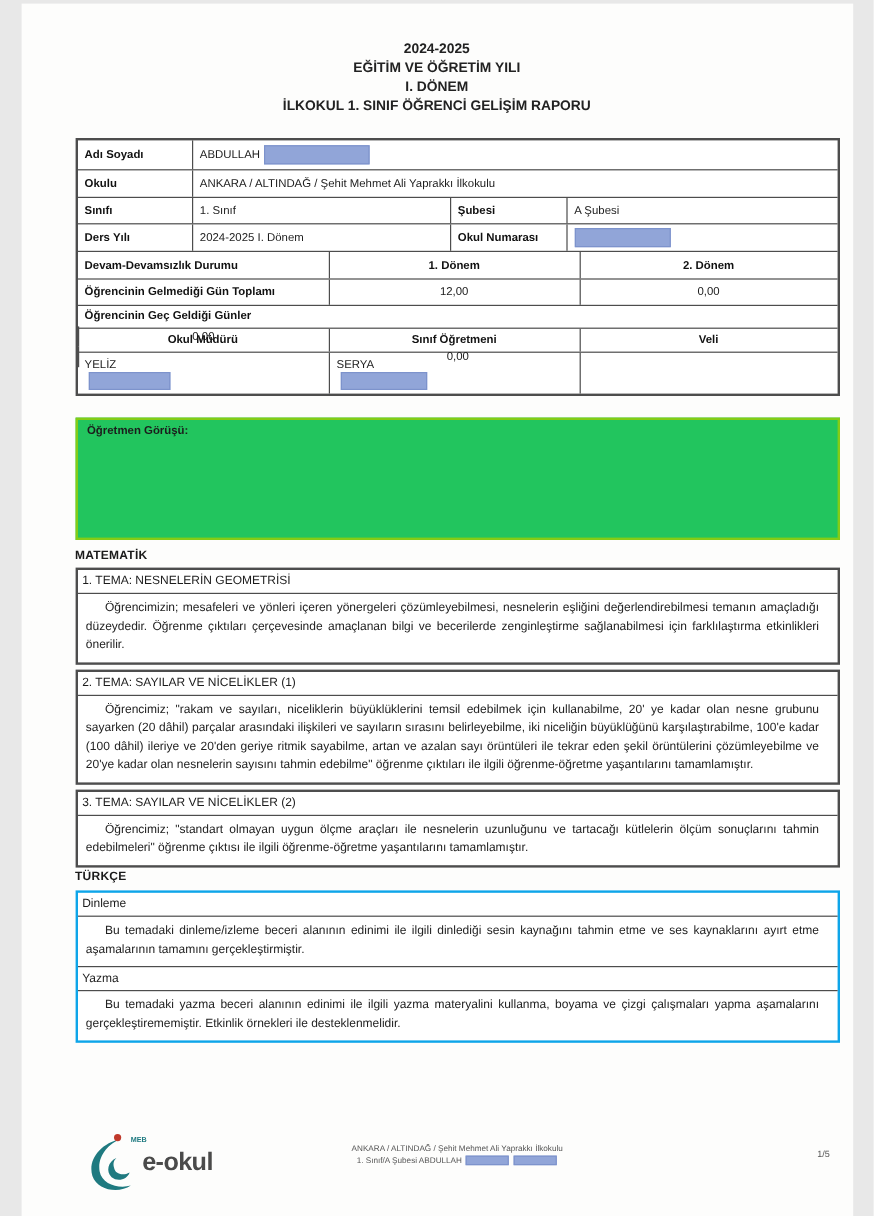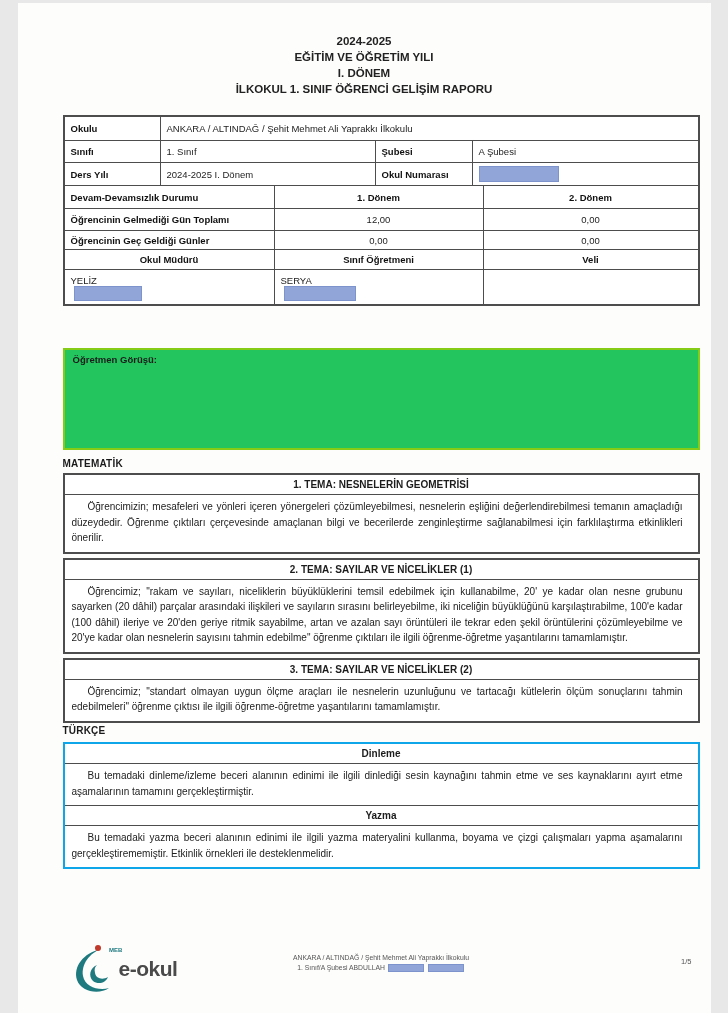--- a/index.html
+++ b/index.html
@@ -36,21 +36,21 @@
   .sig-row .tcell { height:34px; align-items:flex-start; padding-top:5px;flex-direction:column; }
 
   
   .opinion-box { position:absolute; left:45px; top:345px; width:637px; height:102px;
                  border:2px solid #84cc16; background:#22c55e; padding:4px 8px;
                  font-size:9.5px; font-weight:bold; }
 
   
   .subject-title { font-weight:bold; font-size:10px; color:#1a1a1a; letter-spacing:.2px; }
   .theme-box { border:2px solid #4d4d4d; background:#fff; margin-top:4px; }
-  .theme-head { text-align:center; font-weight:bold; font-size:10px; padding:4px 4px; }
+  .theme-head { text-align:left; font-weight:normal; font-size:10px; padding:4px 4px; }
   .theme-text { border-top:1.5px solid #4d4d4d; padding:4px 15px 6px 7px; font-size:10px;
                 line-height:1.55; text-align:justify; text-indent:16px; color:#222; }
 
   .math-section { position:absolute; left:45px; top:455px; width:637px; }
   .turk-section { position:absolute; left:45px; top:722px; width:637px; }
   .turk-subtitle { text-align:center; font-weight:bold; font-size:12px; margin-top:6px; letter-spacing:.2px; }
   .turk-box { border:2px solid #0ea5e9; background:#fff; margin-top:6px; }
   .turk-box .theme-head { border-top:1.5px solid #4d4d4d; }
   .turk-box .theme-head:first-child { border-top:none; }
 
@@ -69,20 +69,27 @@
 <div class="page">
 
   <div class="report-header">
     <div>2024-2025</div>
     <div>EĞİTİM VE ÖĞRETİM YILI</div>
     <div>I. DÖNEM</div>
     <div>İLKOKUL 1. SINIF ÖĞRENCİ GELİŞİM RAPORU</div>
   </div>
 
   <div class="tbl" style="top:112px;">
+    <div class="trow" style="height:24px;">
+      <div class="tcell lbl c-label">Adı Soyadı</div>
+      <div class="tcell c-rest">
+        <span>ABDULLAH</span>
+        <span class="redact" style="width:88px;height:16px;margin-left:3px;"></span>
+      </div>
+    </div>
     <div class="trow" style="height:23px;">
       <div class="tcell lbl c-label">Okulu</div>
       <div class="tcell c-rest">ANKARA / ALTINDAĞ / Şehit Mehmet Ali Yaprakkı İlkokulu</div>
     </div>
     <div class="trow" style="height:22px;">
       <div class="tcell lbl c-label">Sınıfı</div>
       <div class="tcell c-val2">1. Sınıf</div>
       <div class="tcell lbl c-lab2">Şubesi</div>
       <div class="tcell c-rest">A Şubesi</div>
     </div>
@@ -98,21 +105,21 @@
     <div class="trow" style="height:23px;">
       <div class="tcell lbl a-1">Devam-Devamsızlık Durumu</div>
       <div class="tcell lbl ctr a-2">1. Dönem</div>
       <div class="tcell lbl ctr a-3">2. Dönem</div>
     </div>
     <div class="trow" style="height:22px;">
       <div class="tcell lbl a-1">Öğrencinin Gelmediği Gün Toplamı</div>
       <div class="tcell ctr a-2">12,00</div>
       <div class="tcell ctr a-3">0,00</div>
     </div>
-    <div class="trow" style="height:19px;">
+    <div class="trow" style="height:19px;flex-direction:column;">
       <div class="tcell lbl a-1">Öğrencinin Geç Geldiği Günler</div>
       <div class="tcell ctr a-2">0,00</div>
       <div class="tcell ctr a-3">0,00</div>
     </div>
     <div class="trow" style="height:20px;">
       <div class="tcell lbl ctr a-1">Okul Müdürü</div>
       <div class="tcell lbl ctr a-2">Sınıf Öğretmeni</div>
       <div class="tcell lbl ctr a-3">Veli</div>
     </div>
     <div class="trow sig-row">

